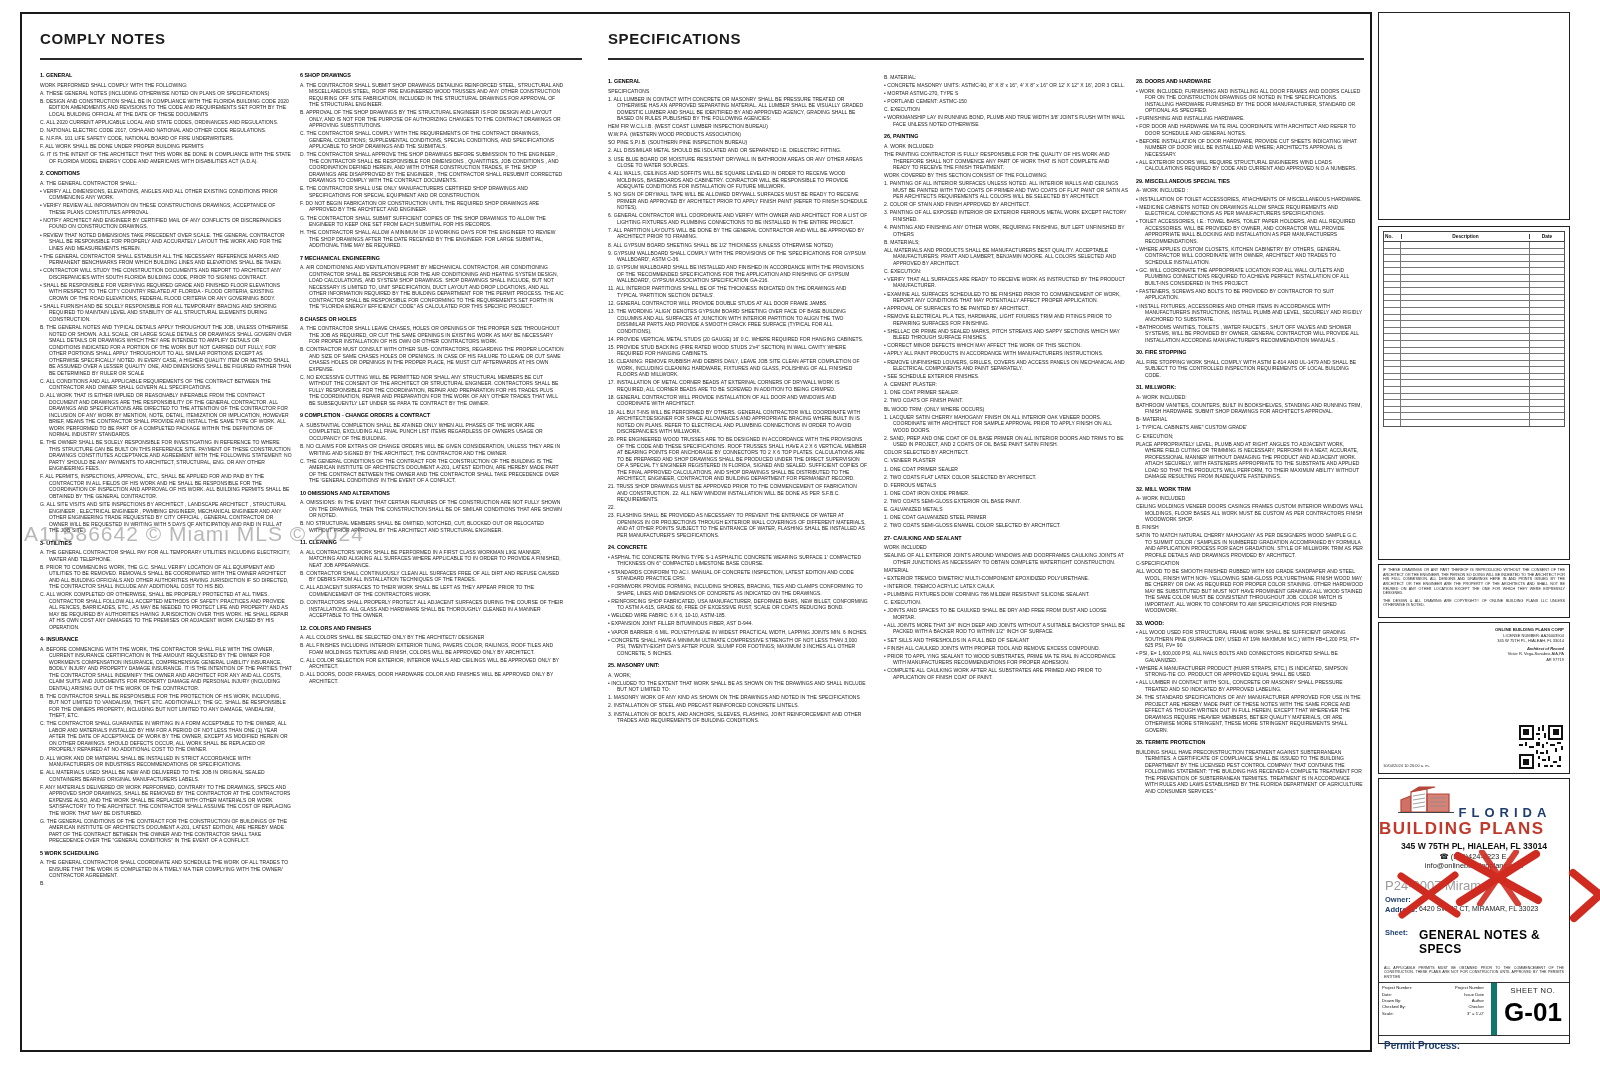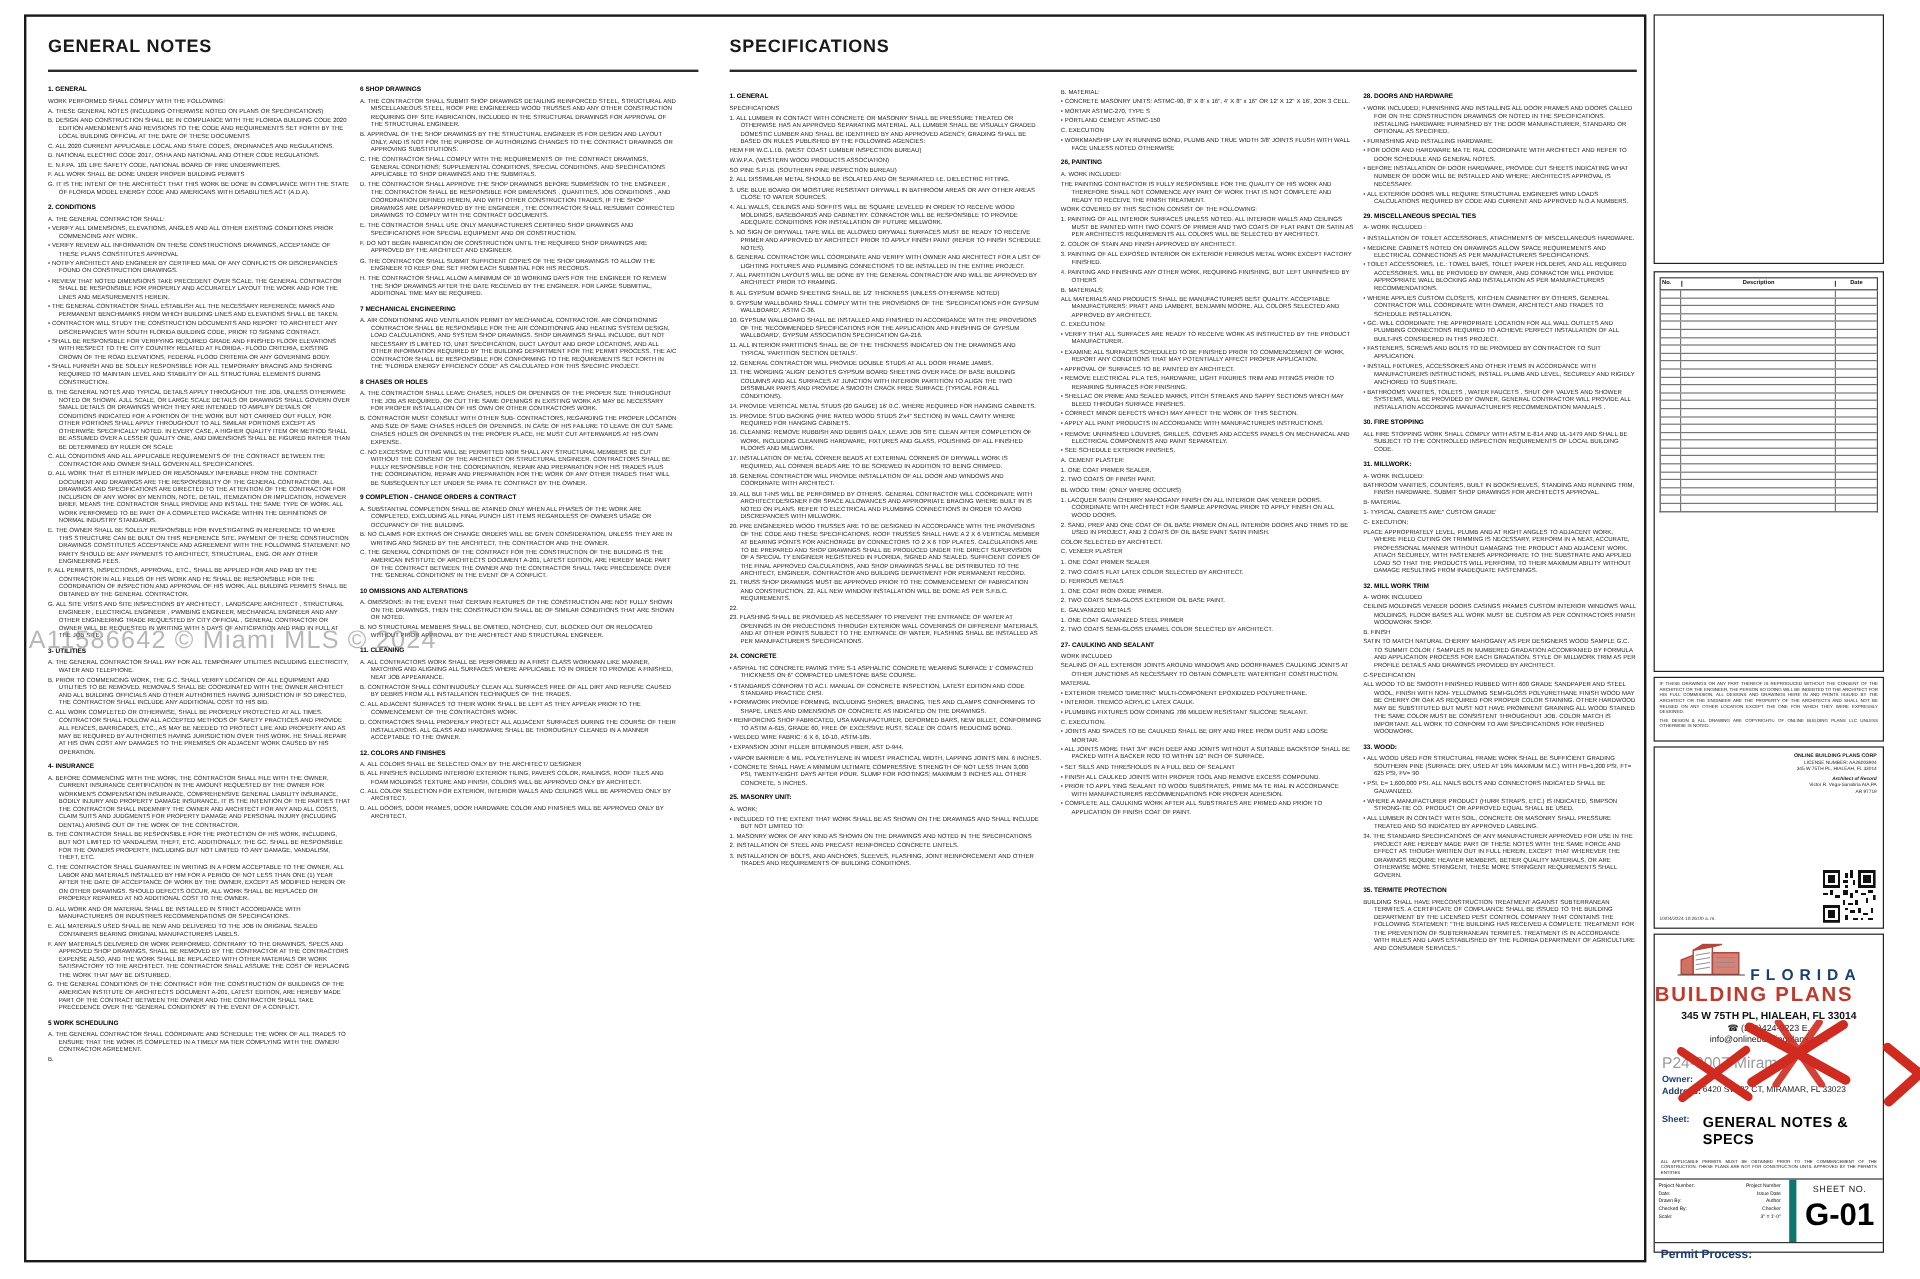--- a/index.html
+++ b/index.html
@@ -58,21 +58,21 @@
   .botright{width:72px;border-left:6px solid #0f766e;text-align:center;padding-top:3px;}
   .sheetno-label{font-size:7.5px;color:#222;letter-spacing:.5px;}
   .sheetno{font-size:26px;font-weight:bold;color:#000;margin-top:2px;}
   .permit-process{font-size:10px;font-weight:bold;color:#1d3e6e;margin:4px 0 0 5px;}
   .redx{position:absolute;z-index:9;}
 </style>
 </head>
 <body>
 
 <div class="sheet">
-  <div class="sheet-title" style="left:18px;top:16px;">GENERAL NOTES</div>
+  <div class="sheet-title" style="left:18px;top:16px;">COMPLY NOTES</div>
   <div class="title-rule" style="left:18px;top:44px;width:542px;"></div>
   <div class="sheet-title" style="left:586px;top:16px;">SPECIFICATIONS</div>
   <div class="title-rule" style="left:586px;top:44px;width:756px;"></div>
 
   <div class="notes-col" style="left:18px;width:252px;">
       <div class="block">
         <div class="bh">1. GENERAL</div>
         <div class="itm">WORK PERFORMED SHALL COMPLY WITH THE FOLLOWING:</div>
         <div class="itm">A. THESE GENERAL NOTES (INCLUDING OTHERWISE NOTED ON PLANS OR SPECIFICATIONS)</div>
         <div class="itm">B. DESIGN AND CONSTRUCTION SHALL BE IN COMPLIANCE WITH THE FLORIDA BUILDING CODE 2020 EDITION AMENDMENTS AND REVISIONS TO THE CODE AND REQUIREMENTS SET FORTH BY THE LOCAL BUILDING OFFICIAL AT THE DATE OF THESE DOCUMENTS</div>

